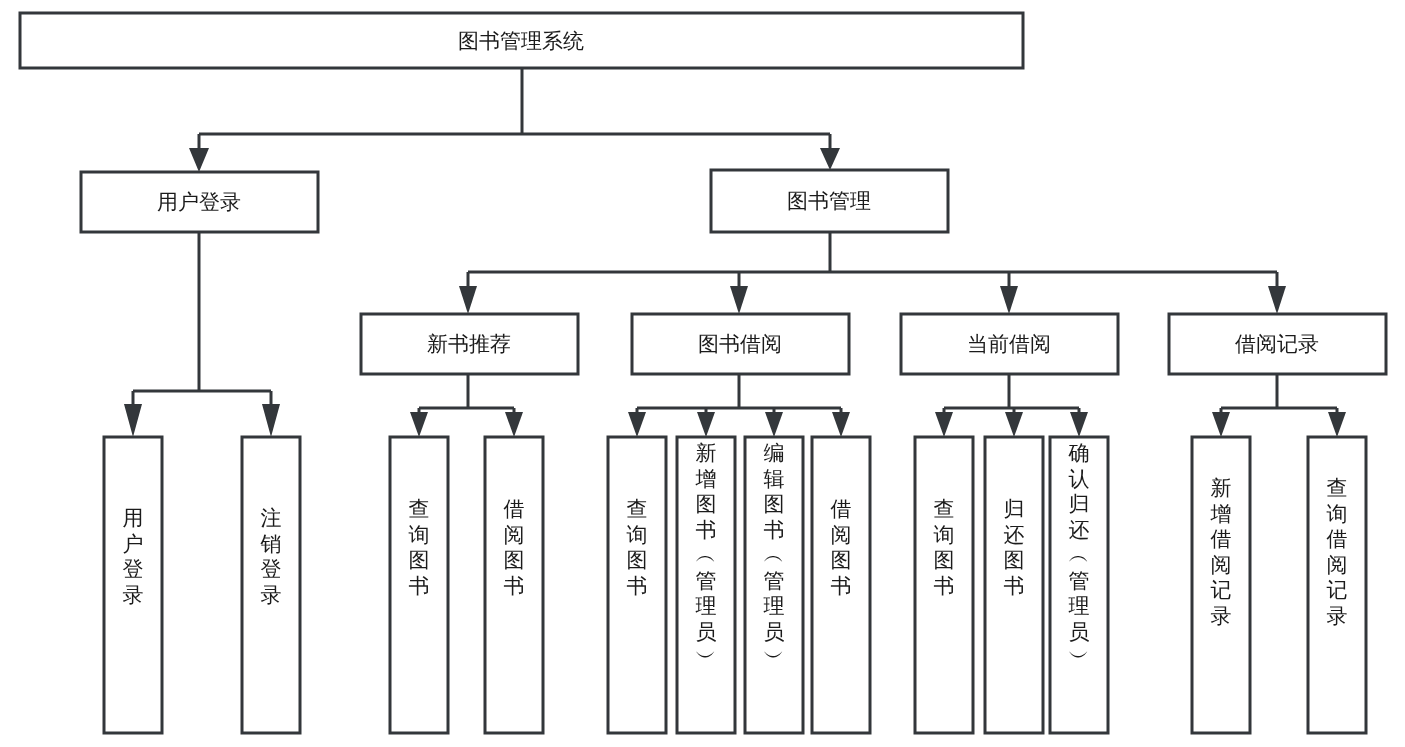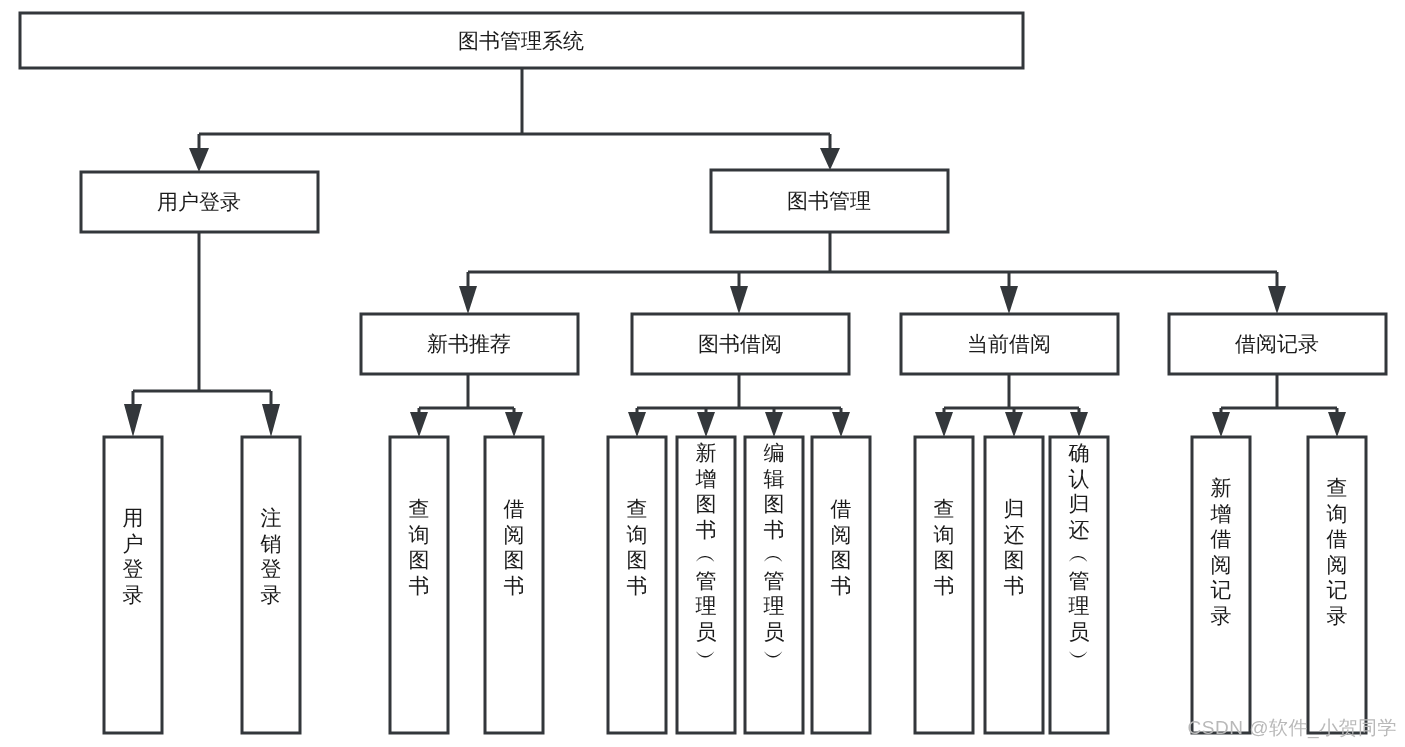--- a/index.html
+++ b/index.html
@@ -219,14 +219,13 @@
       <rect class="node-box" x="1192" y="437" width="58" height="296"></rect>
       <text class="node-label-vertical" x="1221" y="495"><tspan x="1221" dy="0">新</tspan><tspan x="1221" dy="25.5">增</tspan><tspan x="1221" dy="25.5">借</tspan><tspan x="1221" dy="25.5">阅</tspan><tspan x="1221" dy="25.5">记</tspan><tspan x="1221" dy="25.5">录</tspan></text>
     </g>
     <g>
       <rect class="node-box" x="1308" y="437" width="58" height="296"></rect>
       <text class="node-label-vertical" x="1337" y="495"><tspan x="1337" dy="0">查</tspan><tspan x="1337" dy="25.5">询</tspan><tspan x="1337" dy="25.5">借</tspan><tspan x="1337" dy="25.5">阅</tspan><tspan x="1337" dy="25.5">记</tspan><tspan x="1337" dy="25.5">录</tspan></text>
     </g>
 
   </svg>
 
-  <div class="watermark">CSDN @软件_小贺同学</div>
 </div>
 
 </body></html>

